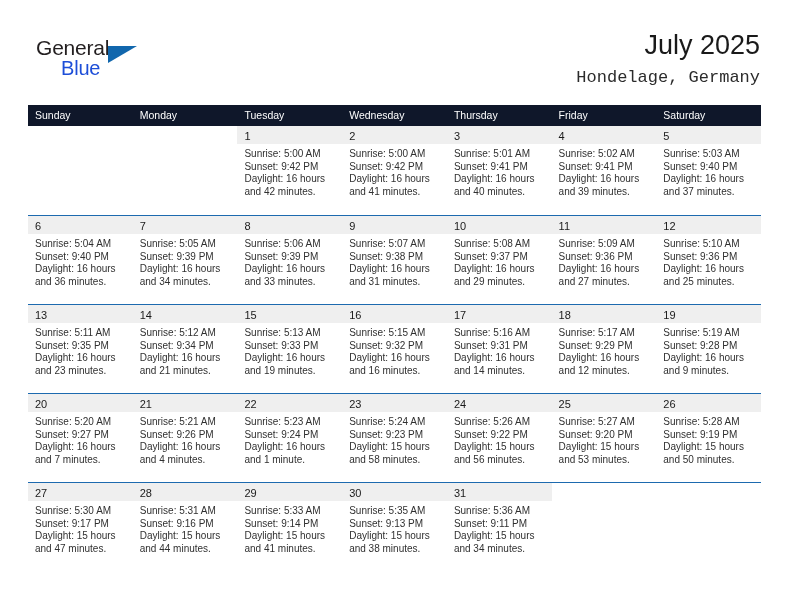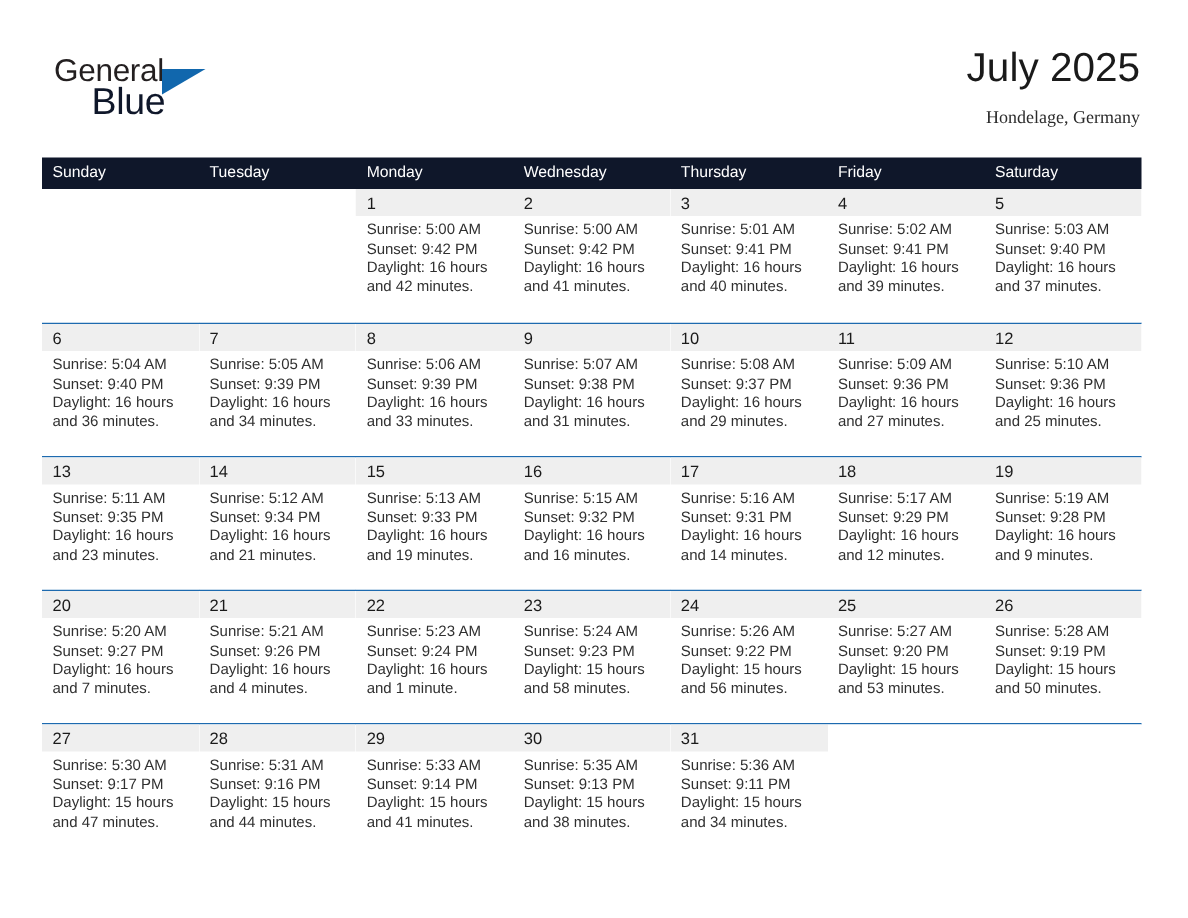--- a/index.html
+++ b/index.html
@@ -45,23 +45,23 @@
     font-size: 21px;
     line-height: 25px;
     color: #231f20;
     letter-spacing: -0.2px;
     font-family: "Liberation Sans", sans-serif;
   }
   .logo-blue {
     position: absolute;
     left: 25px;
     top: 21px;
-    font-size: 25px;
+    font-size: 20px;
     line-height: 25px;
-    color: #0f172a;
+    color: #1d4ed8;
     letter-spacing: -0.2px;
     font-family: "Liberation Sans", sans-serif;
   }
   .logo-triangle {
     position: absolute;
     left: 72px;
     top: 11px;
     width: 0;
     height: 0;
     border-left: 29px solid #1167ad;
@@ -76,25 +76,25 @@
   }
   .cal-title {
     font-size: 27px;
     line-height: 34px;
     color: #1a1a1a;
     font-weight: normal;
     margin: 0;
     font-family: "Liberation Sans", sans-serif;
   }
   .cal-subtitle {
-    font-size: 12px;
+    font-size: 17px;
     line-height: 20px;
     color: #2b2b2b;
     margin-top: 6px;
-    font-family: Liberation Serif, serif;
+    font-family: Liberation Mono, monospace;
   }
 
   
   .calendar {
     position: absolute;
     left: 28px;
     top: 105px;
     width: 733px;
   }
 
@@ -177,22 +177,22 @@
       <div class="cal-title">July 2025</div>
       <div class="cal-subtitle">Hondelage, Germany</div>
     </div>
 
   </div>
 
   <div class="calendar">
 
     <div class="dow-row">
       <div class="dow-cell">Sunday</div>
+      <div class="dow-cell">Monday</div>
       <div class="dow-cell">Tuesday</div>
-      <div class="dow-cell">Monday</div>
       <div class="dow-cell">Wednesday</div>
       <div class="dow-cell">Thursday</div>
       <div class="dow-cell">Friday</div>
       <div class="dow-cell">Saturday</div>
     </div>
 
     <div id="weeks-container">
         <div class="week-row">
           <div class="day-cell empty">
             <div class="daynum-band"><span class="daynum"></span></div>

